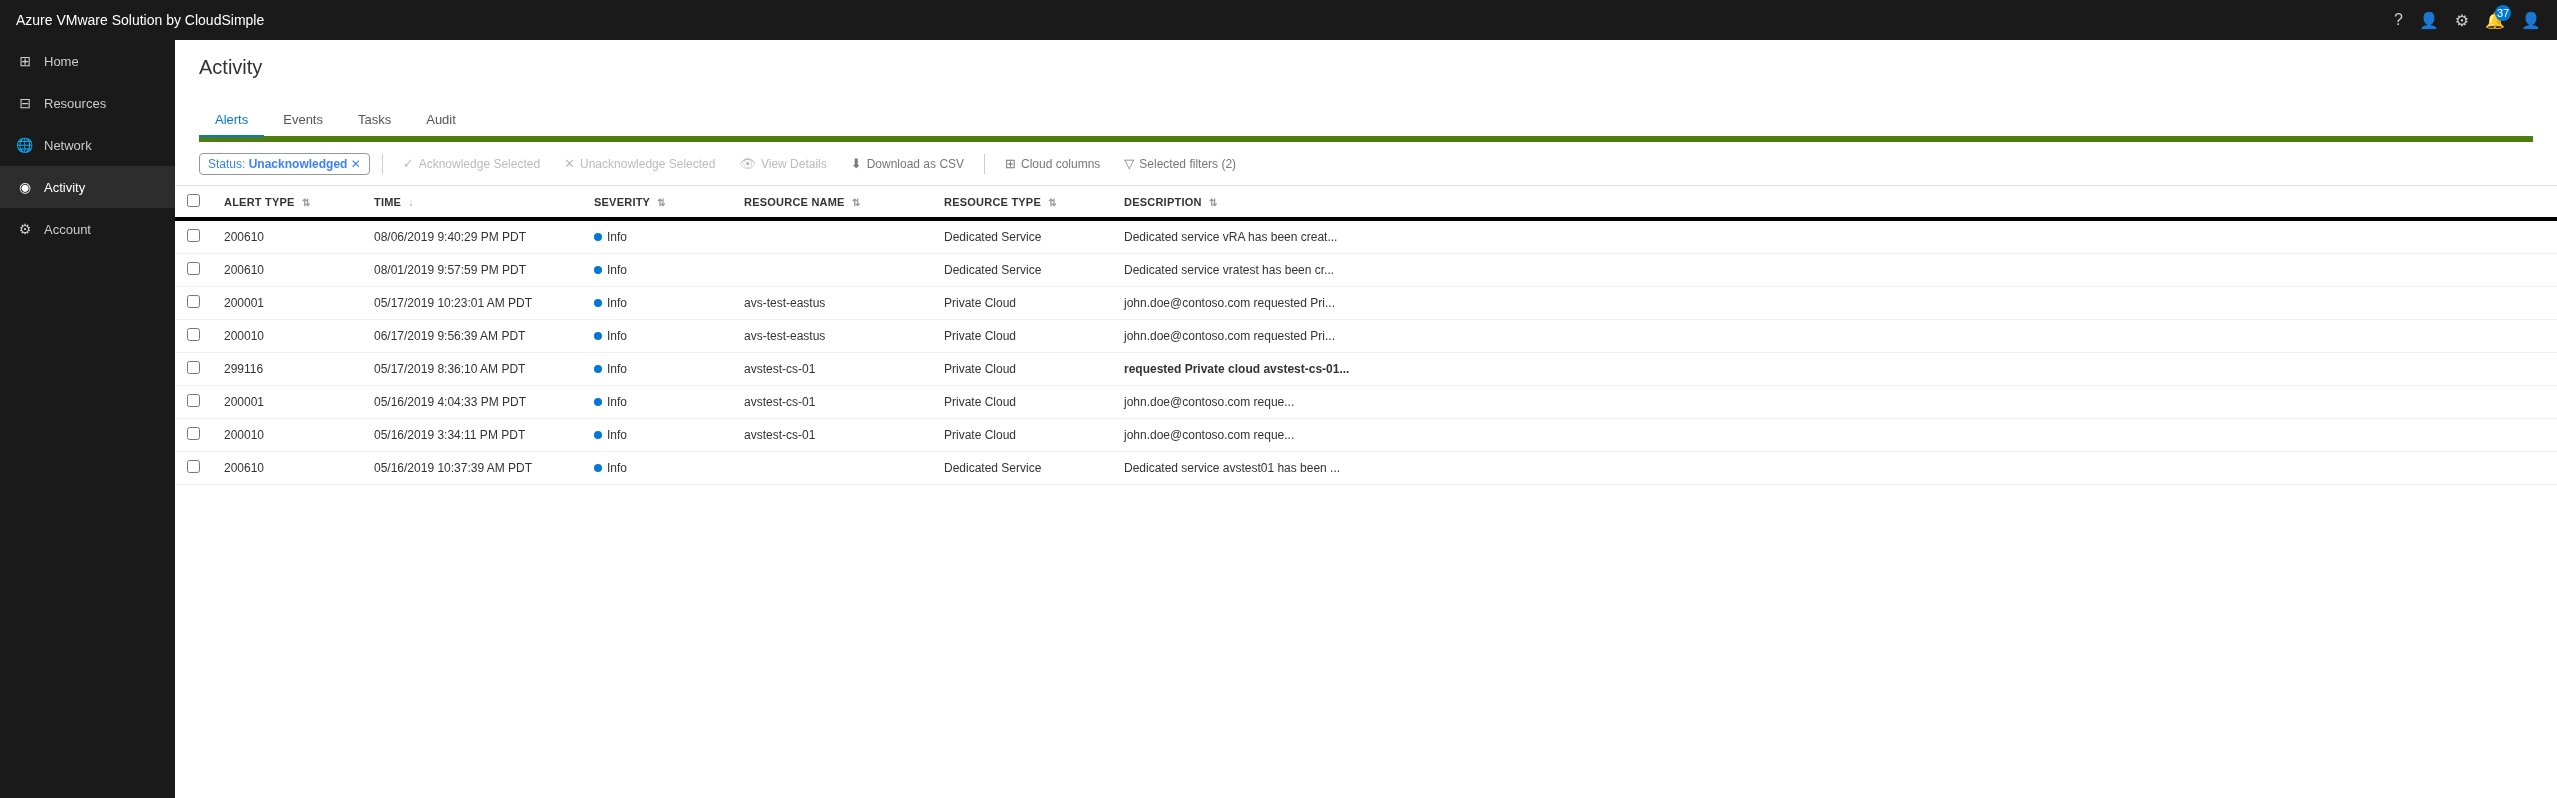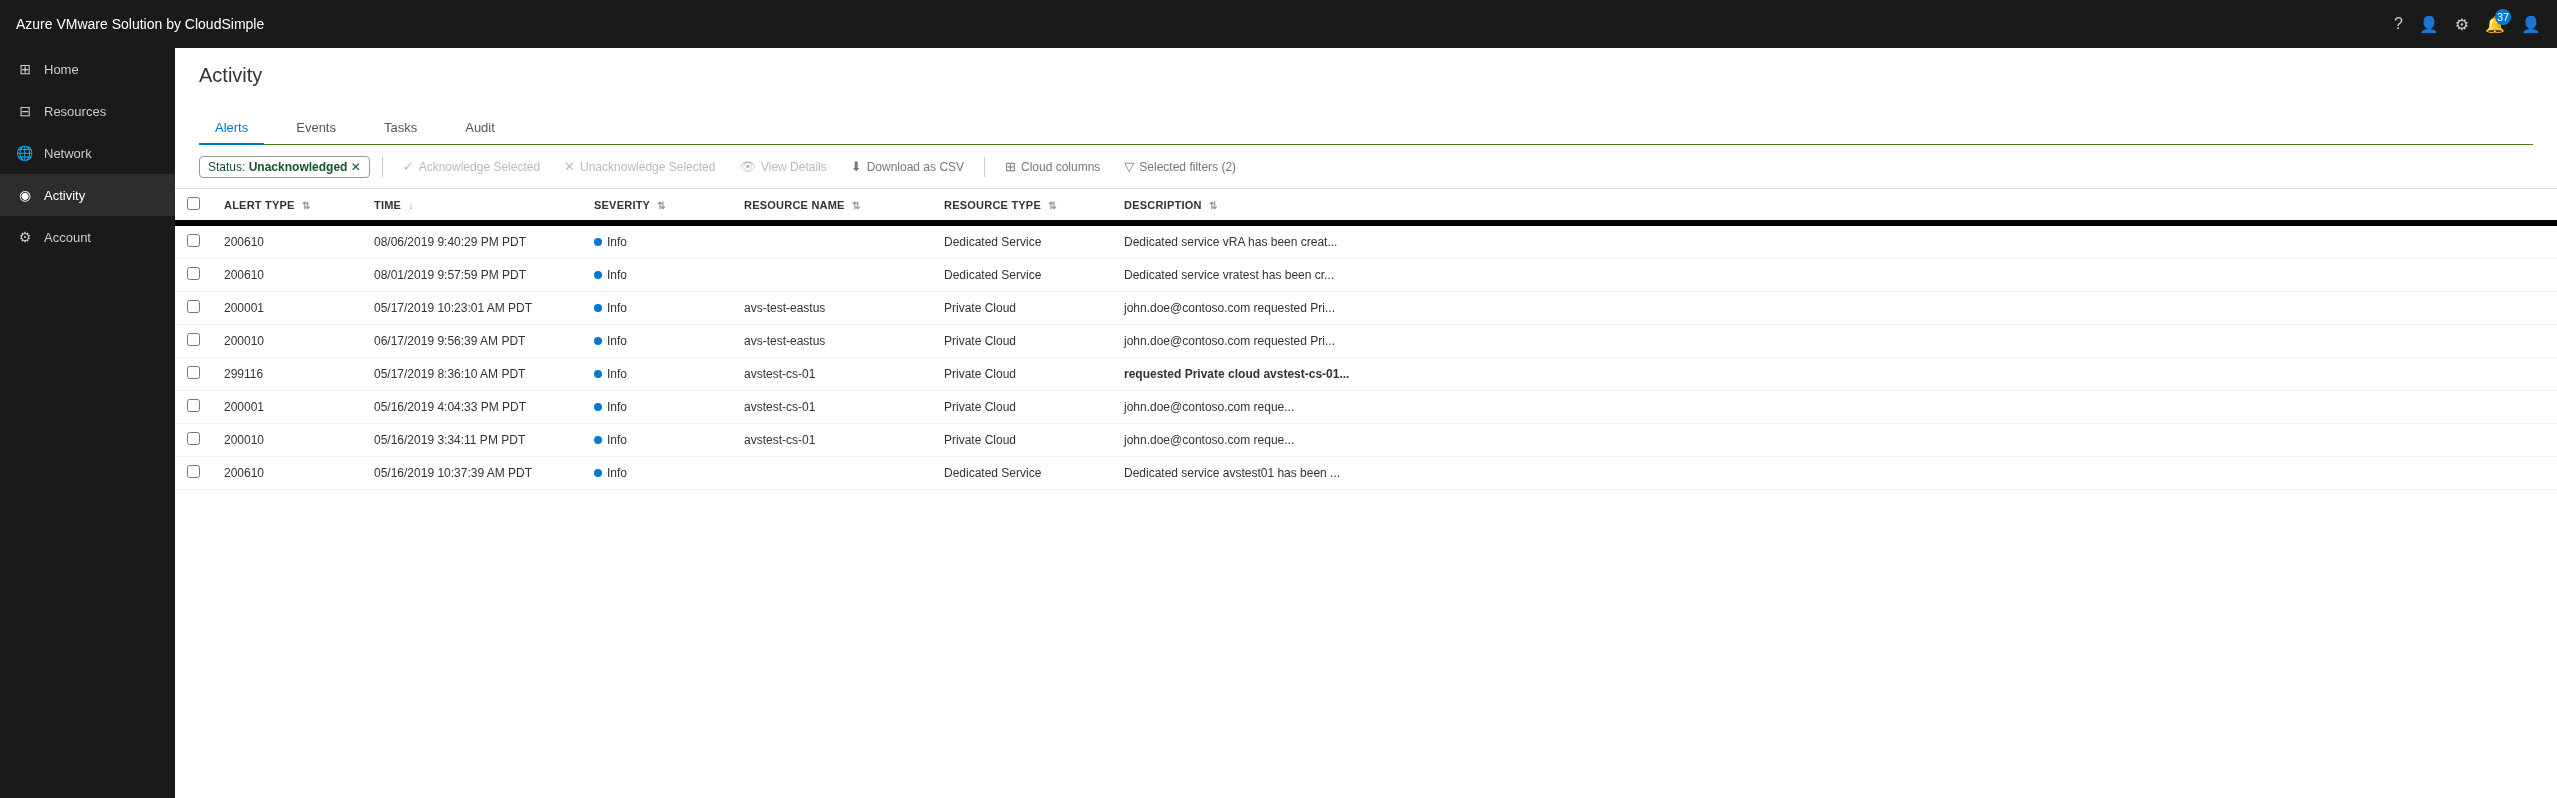--- a/index.html
+++ b/index.html
@@ -2,21 +2,21 @@
 <html><head>
   <meta charset="utf-8">
   <style>
     * { box-sizing: border-box; margin: 0; padding: 0; }
     body { font-family: 'Segoe UI', sans-serif; font-size: 13px; background: #f0f0f0; display: flex; flex-direction: column; height: 100vh; overflow: hidden; }
 
     
     .topbar {
       background: #1a1a1a;
       color: #fff;
-      height: 48px;
+      height: 40px;
       display: flex;
       align-items: center;
       padding: 0 16px;
       justify-content: space-between;
       flex-shrink: 0;
     }
     .topbar-title { font-size: 14px; color: #fff; }
     .topbar-icons { display: flex; align-items: center; gap: 16px; }
     .topbar-icon { color: #ccc; font-size: 16px; cursor: pointer; position: relative; }
     .badge {
@@ -68,21 +68,21 @@
     }
 
     
     .page-header {
       padding: 16px 24px 0 24px;
       background: #fff;
     }
     .page-title { font-size: 20px; font-weight: 300; color: #333; margin-bottom: 12px; }
 
     
-    .tabs { display: flex; border-bottom: 1px solid #4d7c0f; gap: 16px; margin-top: 25px; }
+    .tabs { display: flex; border-bottom: 6px solid #4d7c0f; gap: 3px; margin-top: 25px; }
     .tab {
       padding: 8px 16px;
       cursor: pointer;
       font-size: 13px;
       color: #555;
       border-bottom: 2px solid transparent;
       margin-bottom: -1px;
     }
     .tab.active { color: #0078d4; border-bottom: 2px solid #0078d4; }
 
@@ -97,21 +97,21 @@
       flex-wrap: wrap;
     }
 
     .filter-badge {
       display: inline-flex;
       align-items: flex-end;
       border: 1px solid #999;
       border-radius: 4px;
       padding: 3px 8px;
       font-size: 12px;
-      color: #14532d;
+      color: #3b82f6;
       background: #fff;
       cursor: pointer;
     }
     .filter-badge strong { font-weight: 600; }
 
     .toolbar-sep { width: 1px; height: 20px; background: #ccc; margin: 0 4px; }
 
     .toolbar-btn {
       display: inline-flex;
       align-items: center;
@@ -136,21 +136,21 @@
     }
 
     table {
       width: 100%;
       border-collapse: collapse;
       font-size: 12px;
     }
 
     thead tr {
       background: #fff;
-      border-bottom: 6px solid #000000;
+      border-bottom: 4px solid #000000;
     }
 
     th {
       padding: 8px 12px;
       text-align: left;
       font-weight: 600;
       color: #333;
       font-size: 11px;
       text-transform: uppercase;
       letter-spacing: 0.02em;

